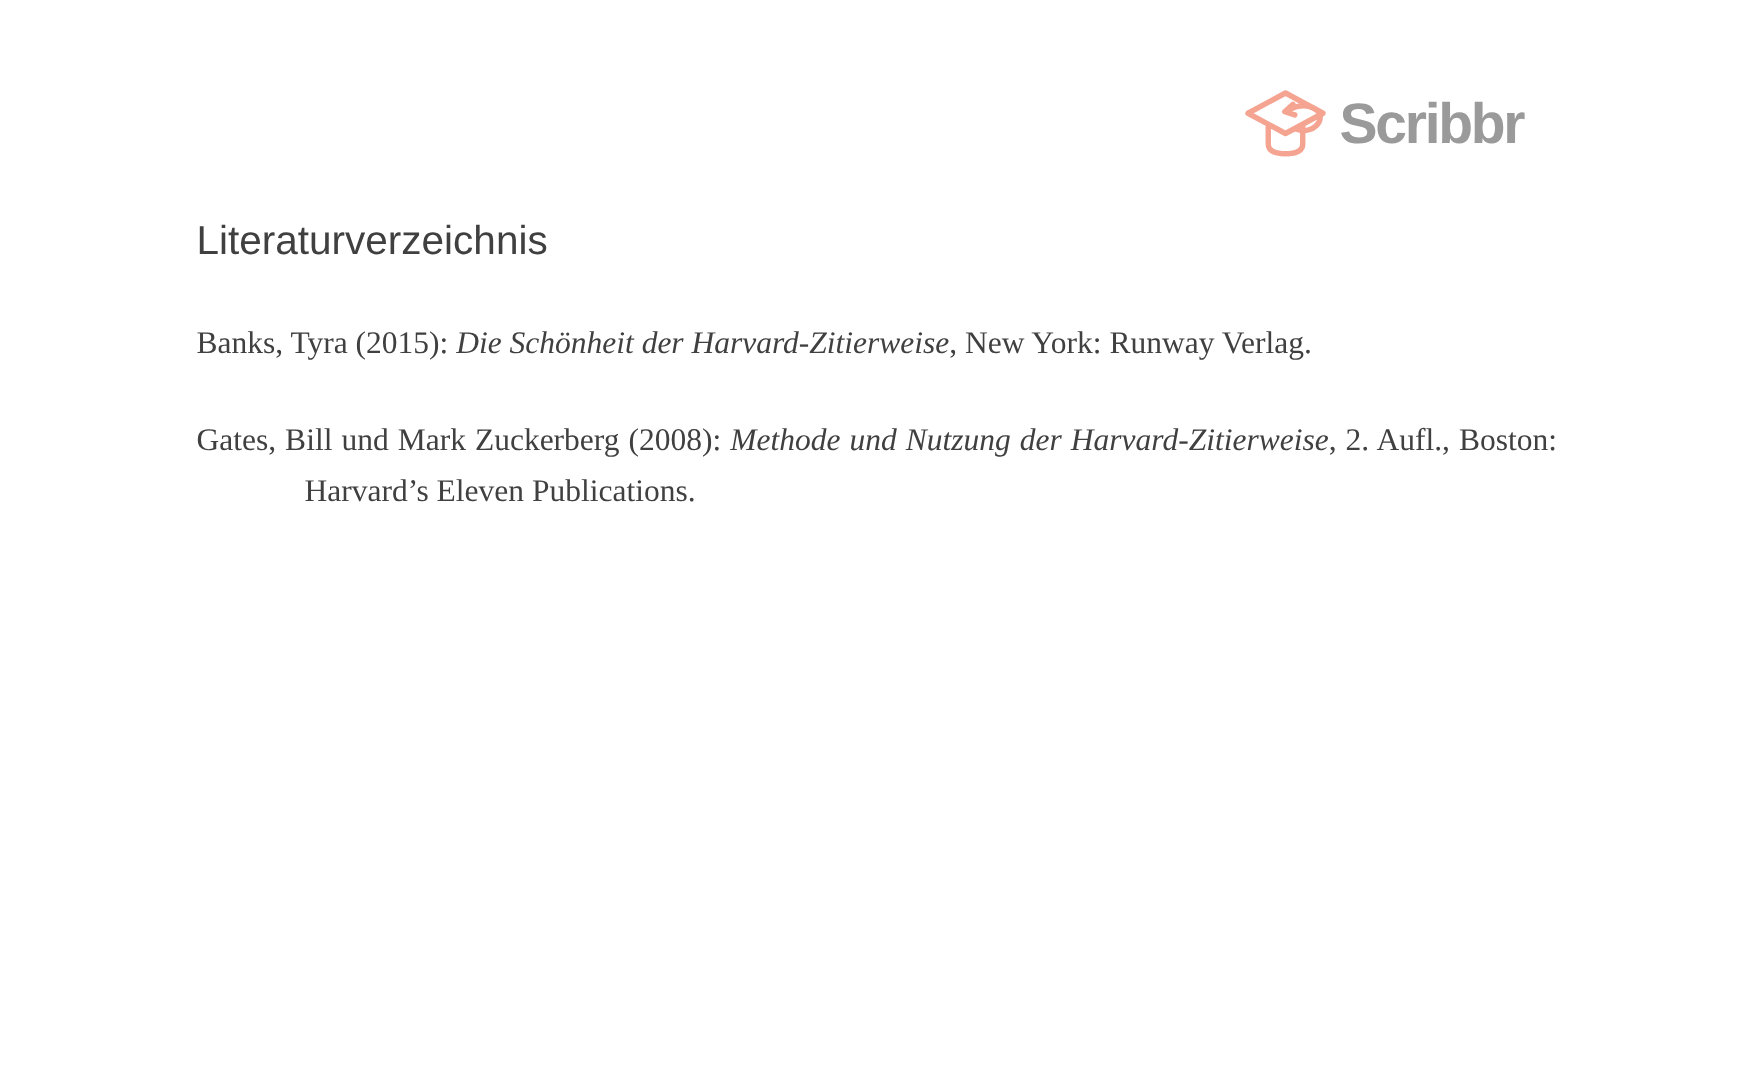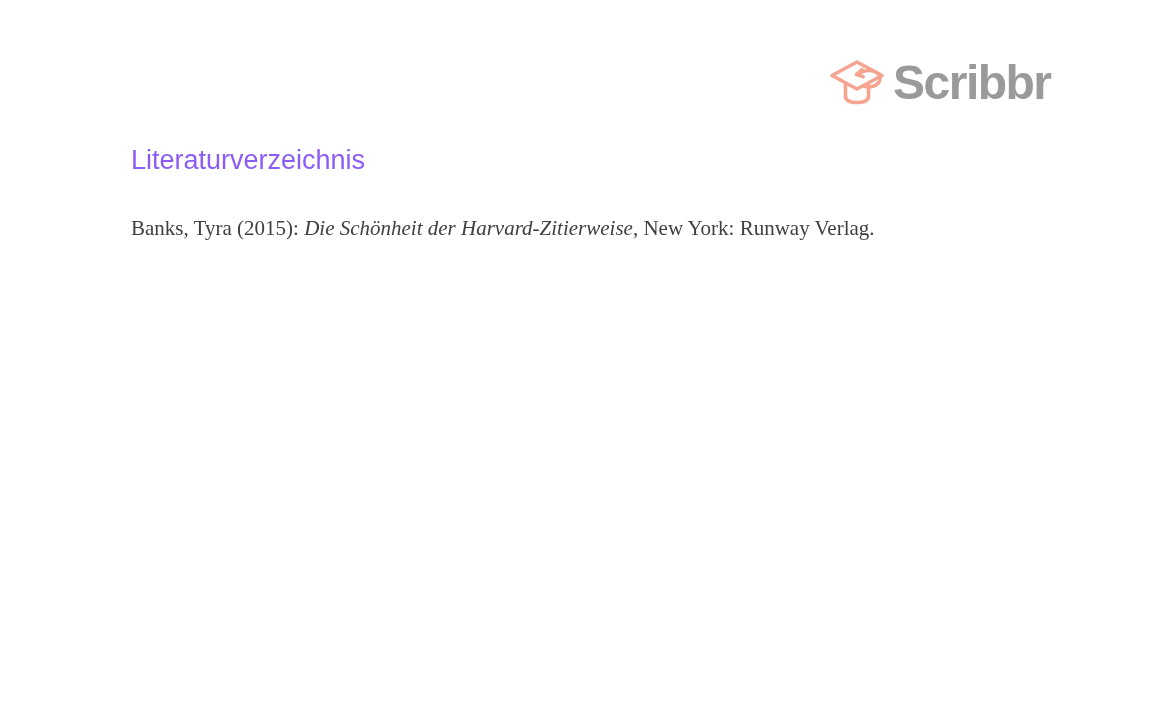--- a/index.html
+++ b/index.html
@@ -20,36 +20,36 @@
     top: 54px;
     left: 828px;
     display: flex;
     align-items: center;
     gap: 7px;
   }
   .logo svg { display: block; }
   .brand {
     font-family: "Liberation Sans", sans-serif;
     font-weight: bold;
-    font-size: 48px;
+    font-size: 38px;
     line-height: 1;
     color: #9a9a9a;
     letter-spacing: -1.5px;
   }
   
   .doc-heading {
     position: absolute;
     top: 144px;
     left: 131px;
     margin: 0;
     font-family: "Liberation Sans", sans-serif;
     font-weight: 400;
     font-size: 27px;
     line-height: 33px;
-    color: #8b5cf6;
+    color: #404040;
   }
   
   .refs {
     position: absolute;
     top: 211px;
     left: 131px;
     width: 907px;
     font-family: "Liberation Serif", serif;
     font-size: 21px;
     color: #404040;
@@ -85,15 +85,16 @@
     <span class="brand">Scribbr</span>
   </div>
 
   <h1 class="doc-heading">Literaturverzeichnis</h1>
 
   <div class="refs">
     <p class="ref"><span>Banks, Tyra (2015): </span><span class="it">Die Schönheit der Harvard-Zitierweise</span><span>, New York: Runway Verlag.</span></p>
 
 
 
+    <p class="ref"><span>Gates, Bill und Mark Zuckerberg (2008): </span><span class="it">Methode und Nutzung der Harvard-Zitierweise</span><span>, 2. Aufl., Boston: Harvard’s Eleven Publications.</span></p>
   </div>
 
 </div>
 
 </body></html>

